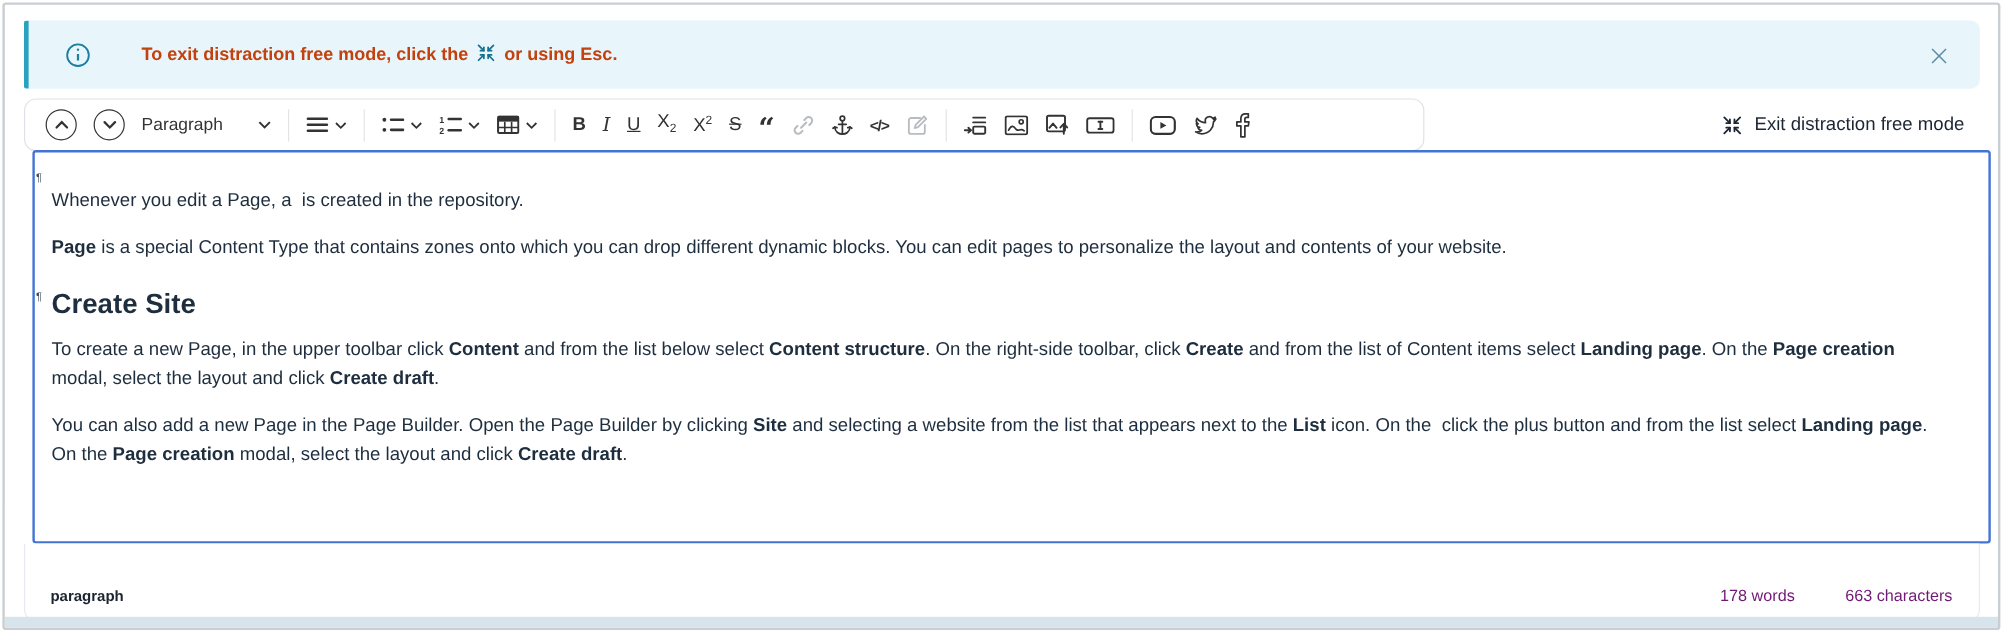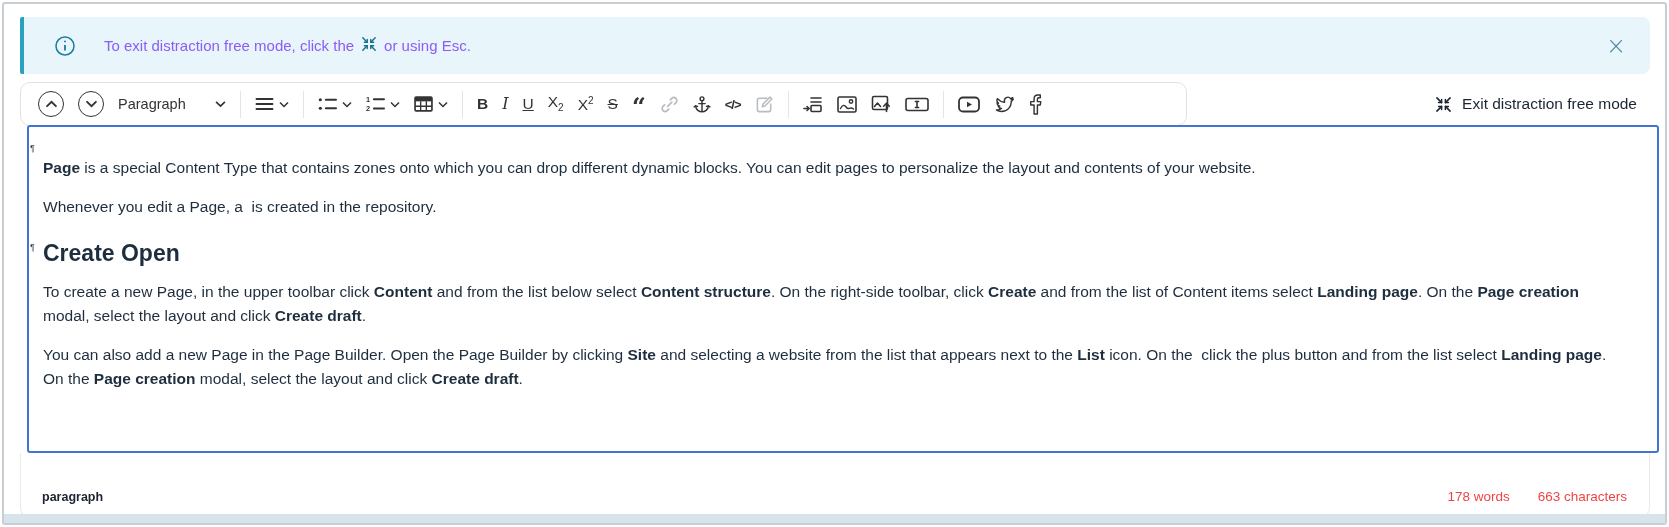--- a/index.html
+++ b/index.html
@@ -21,22 +21,22 @@
   .banner {
     position: absolute; left: 16px; top: 13px;
     width: 1630px; height: 57px;
     background: #e8f5fb;
     border-left: 4px solid #2aa2bf;
     border-radius: 2px 8px 8px 2px;
     display: flex; align-items: center;
   }
   .banner-info { margin-left: 30px; display: flex; }
   .banner-text {
-    margin-left: 28px;
-    font-size: 15px; font-weight: 400; color: #8b5cf6;
+    margin-left: 42px;
+    font-size: 15px; font-weight: 700; color: #c2410c;
     display: flex; align-items: center; gap: 7px;
   }
   .banner-close {
     margin-left: auto; margin-right: 24px;
     background: none; border: none; cursor: pointer;
     font-size: 24px; font-weight: 300; color: #5b8ba0; line-height: 1;
     font-family: "DejaVu Sans", sans-serif;
   }
   
   .toolbar {
@@ -104,21 +104,21 @@
   .statusbar {
     position: absolute; left: 16px; top: 449px;
     width: 1630px; height: 65px;
     background: #fff;
     border: 1px solid #e7eaee; border-top: none;
     border-radius: 0 0 10px 10px;
     display: flex; align-items: flex-end; justify-content: space-between;
     padding: 0 22px 13px 21px;
   }
   .status-block { font-size: 12.5px; font-weight: 700; color: #1b2430; }
-  .status-counts { display: flex; gap: 28px; font-size: 13.5px; color: #ef4444; }
+  .status-counts { display: flex; gap: 42px; font-size: 13.5px; color: #701a75; }
   .bottom-strip {
     position: absolute; left: 0; right: 0; bottom: 0; height: 9px;
     background: #d8e4ec;
   }
 </style>
 </head>
 <body>
 
 <div class="frame">
 
@@ -325,23 +325,23 @@
       <line x1="2" y1="16" x2="7" y2="11"></line>
         <polyline points="3.8,11 7,11 7,14.2"></polyline>
       <line x1="16" y1="16" x2="11" y2="11"></line>
         <polyline points="14.2,11 11,11 11,14.2"></polyline>
     </svg>
     <span>Exit distraction free mode</span>
   </button>
 
   <div class="editor" id="editor-content">
       <h3><span class="hmark">¶</span></h3>
+      <p><span>Whenever you edit a Page, a &nbsp;is created in the repository.</span></p>
       <p><strong>Page</strong><span> is a special Content Type that contains zones onto which you can drop different dynamic blocks. You can edit pages to personalize the layout and contents of your website.</span></p>
-      <p><span>Whenever you edit a Page, a &nbsp;is created in the repository.</span></p>
-      <h2><span class="hmark">¶</span><span>Create Open</span></h2>
+      <h2><span class="hmark">¶</span><span>Create Site</span></h2>
       <p><span>To create a new Page, in the upper toolbar click </span><strong>Content</strong><span> and from the list below select </span><strong>Content structure</strong><span>. On the right-side toolbar, click </span><strong>Create</strong><span> and from the list of Content items select </span><strong>Landing page</strong><span>. On the </span><strong>Page creation</strong><span> modal, select the layout and click </span><strong>Create draft</strong><span>.</span></p>
       <p><span>You can also add a new Page in the Page Builder. Open the Page Builder by clicking </span><strong>Site</strong><span> and selecting a website from the list that appears next to the </span><strong>List</strong><span> icon. On the &nbsp;click the plus button and from the list select </span><strong>Landing page</strong><span>. On the </span><strong>Page creation</strong><span> modal, select the layout and click </span><strong>Create draft</strong><span>.</span></p>
     </div>
 
   <div class="statusbar">
     <span class="status-block">paragraph</span>
     <span class="status-counts">
       <span>178 words</span>
       <span>663 characters</span>
     </span>

